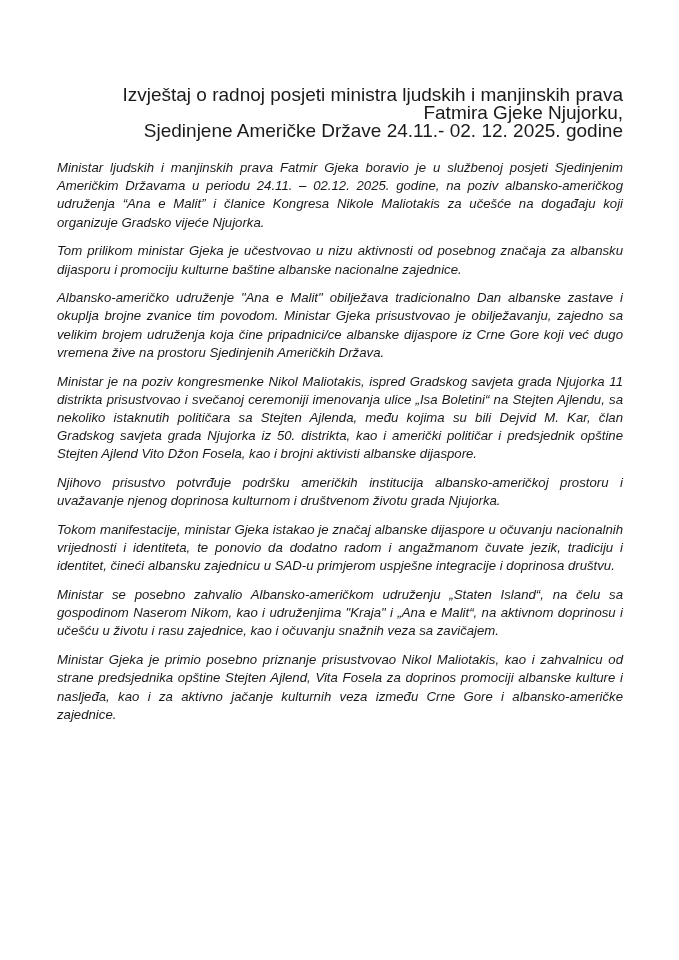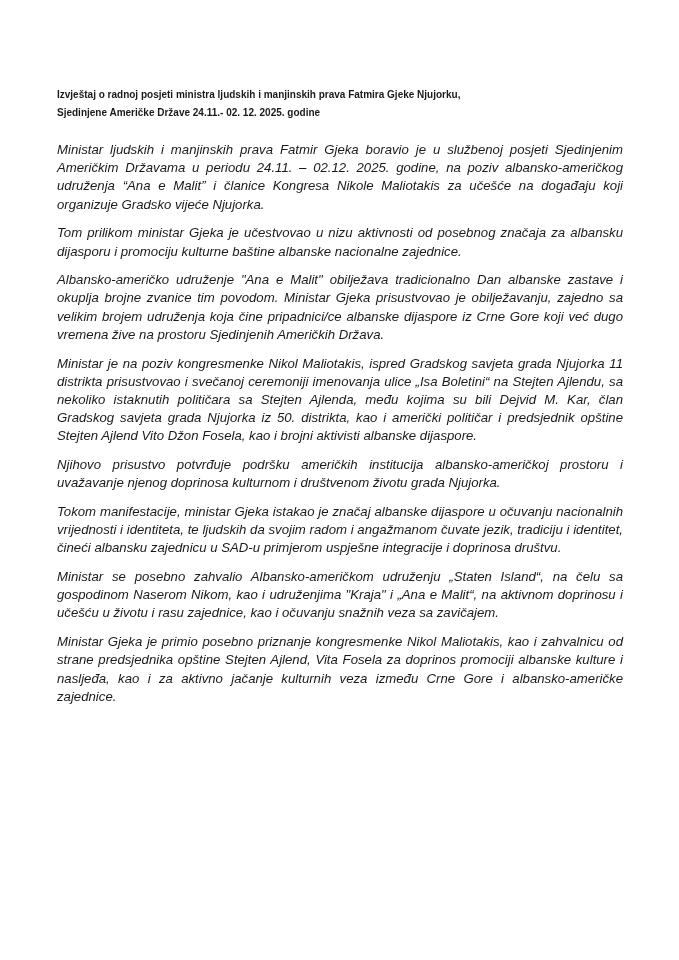--- a/index.html
+++ b/index.html
@@ -15,25 +15,25 @@
       font-family: "Liberation Sans", sans-serif;
       color: #1a1a1a;
     }
     .page {
       position: absolute;
       left: 57px;
       top: 86px;
       width: 566px;
     }
     .title {
-      text-align: left;
-      font-size: 10px;
+      text-align: right;
+      font-size: 19px;
       line-height: 18px;
       margin: 0 0 19px 0;
-      font-weight: bold;
+      font-weight: normal;
     }
     .para {
       font-size: 13.2px;
       line-height: 18.2px;
       text-align: justify;
       margin: 0 0 10.5px 0;
       font-style: italic;
     }
   </style>
 </head>
@@ -43,16 +43,16 @@
   <h1 class="title">
     <span>Izvještaj o radnoj posjeti ministra ljudskih i manjinskih prava Fatmira Gjeke Njujorku,</span><br>
     <span>Sjedinjene Američke Države 24.11.- 02. 12. 2025. godine</span>
   </h1>
 
   <p class="para">Ministar ljudskih i manjinskih prava Fatmir Gjeka boravio je u službenoj posjeti Sjedinjenim Američkim Državama u periodu 24.11. – 02.12. 2025. godine, na poziv albansko-američkog udruženja “Ana e Malit” i članice Kongresa Nikole Maliotakis za učešće na događaju koji organizuje Gradsko vijeće Njujorka.</p>
   <p class="para">Tom prilikom ministar Gjeka je učestvovao u nizu aktivnosti od posebnog značaja za albansku dijasporu i promociju kulturne baštine albanske nacionalne zajednice.</p>
   <p class="para">Albansko-američko udruženje "Ana e Malit" obilježava tradicionalno Dan albanske zastave i okuplja brojne zvanice tim povodom. Ministar Gjeka prisustvovao je obilježavanju, zajedno sa velikim brojem udruženja koja čine pripadnici/ce albanske dijaspore iz Crne Gore koji već dugo vremena žive na prostoru Sjedinjenih Američkih Država.</p>
   <p class="para">Ministar je na poziv kongresmenke Nikol Maliotakis, ispred Gradskog savjeta grada Njujorka 11 distrikta prisustvovao i svečanoj ceremoniji imenovanja ulice „Isa Boletini“ na Stejten Ajlendu, sa nekoliko istaknutih političara sa Stejten Ajlenda, među kojima su bili Dejvid M. Kar, član Gradskog savjeta grada Njujorka iz 50. distrikta, kao i američki političar i predsjednik opštine Stejten Ajlend Vito Džon Fosela, kao i brojni aktivisti albanske dijaspore.</p>
   <p class="para">Njihovo prisustvo potvrđuje podršku američkih institucija albansko-američkoj prostoru i uvažavanje njenog doprinosa kulturnom i društvenom životu grada Njujorka.</p>
-  <p class="para">Tokom manifestacije, ministar Gjeka istakao je značaj albanske dijaspore u očuvanju nacionalnih vrijednosti i identiteta, te ljudskih da svojim radom i angažmanom čuvate jezik, tradiciju i identitet, čineći albansku zajednicu u SAD-u primjerom uspješne integracije i doprinosa društvu.</p>
+  <p class="para">Tokom manifestacije, ministar Gjeka istakao je značaj albanske dijaspore u očuvanju nacionalnih vrijednosti i identiteta, te ponovio da dodatno radom i angažmanom čuvate jezik, tradiciju i identitet, čineći albansku zajednicu u SAD-u primjerom uspješne integracije i doprinosa društvu.</p>
   <p class="para">Ministar se posebno zahvalio Albansko-američkom udruženju „Staten Island“, na čelu sa gospodinom Naserom Nikom, kao i udruženjima "Kraja" i „Ana e Malit“, na aktivnom doprinosu i učešću u životu i rasu zajednice, kao i očuvanju snažnih veza sa zavičajem.</p>
-  <p class="para">Ministar Gjeka je primio posebno priznanje kongresmenke Nikol Maliotakis, kao i zahvalnicu od strane predsjednika opštine Stejten Ajlend, Vita Fosela za doprinos promociji albanske kulture i nasljeđa, kao i za aktivno jačanje kulturnih veza između Crne Gore i albansko-američke zajednice.</p>
+  <p class="para">Ministar Gjeka je primio posebno priznanje prisustvovao Nikol Maliotakis, kao i zahvalnicu od strane predsjednika opštine Stejten Ajlend, Vita Fosela za doprinos promociji albanske kulture i nasljeđa, kao i za aktivno jačanje kulturnih veza između Crne Gore i albansko-američke zajednice.</p>
 </div>
 
 </body></html>

